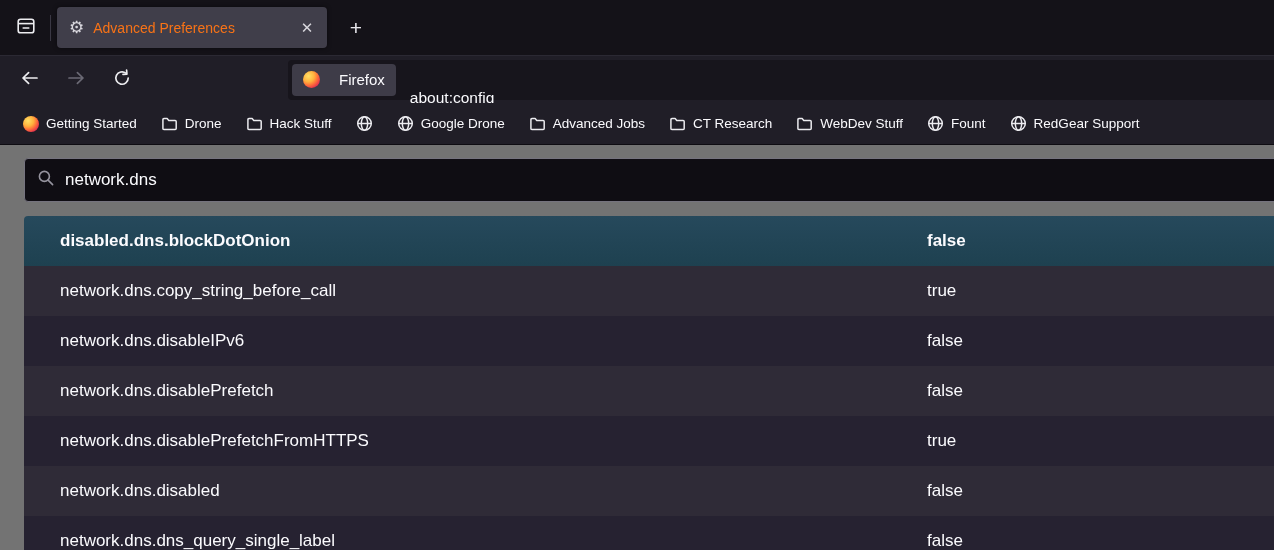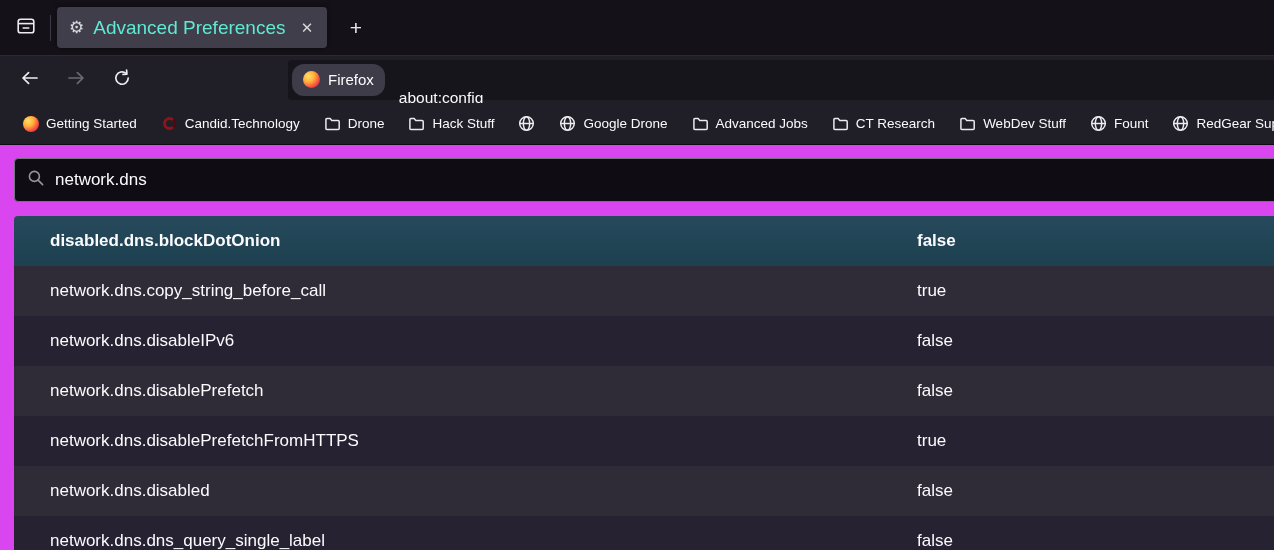--- a/index.html
+++ b/index.html
@@ -11,42 +11,42 @@
     overflow: hidden;
   }
   .window { width:1274px; height:550px; overflow:hidden; display:flex; flex-direction:column; background:#151219; }
 
   
   .tabbar { height:55px; background:#141218; display:flex; align-items:center; flex:0 0 auto; }
   .fxview-btn { width:40px; height:40px; margin-left:6px; display:flex; align-items:center; justify-content:center; border-radius:4px; cursor:pointer; }
   .tab-sep { width:1px; height:26px; background:#3a3844; margin:0 6px 0 4px; }
   .tab { width:270px; height:41px; background:#403e4a; border-radius:4px; display:flex; align-items:center; padding:0 8px 0 12px; box-shadow:0 0 4px rgba(0,0,0,.5); }
   .tab .gear { font-size:17px; color:#d8d7dd; margin-right:9px; line-height:1; }
-  .tab-label { font-size:19px; color:#5eead4; flex:1; white-space:nowrap; overflow:hidden; }
+  .tab-label { font-size:14px; color:#f97316; flex:1; white-space:nowrap; overflow:hidden; }
   .tab-close { width:24px; height:24px; display:flex; align-items:center; justify-content:center; border-radius:4px; color:#d8d7dd; font-size:15px; }
   .newtab-btn { width:34px; height:34px; margin-left:12px; display:flex; align-items:center; justify-content:center; color:#e8e7ec; font-size:21px; font-weight:300; border-radius:4px; }
 
   
   .navbar { height:48px; background:#201e27; border-top:1px solid #2b2933; display:flex; align-items:center; flex:0 0 auto; padding-left:14px; }
   .nav-btn { width:32px; height:32px; display:flex; align-items:center; justify-content:center; border-radius:4px; margin-right:14px; }
   .urlbar { flex:1; height:40px; margin-left:136px; margin-right:-8px; background:#17151c; border-radius:4px; display:flex; align-items:center; padding:0 4px; }
-  .url-chip { background:#3e3c48; border-radius:12px; height:32px; display:flex; align-items:center; padding:0 11px; }
+  .url-chip { background:#3e3c48; border-radius:4px; height:32px; display:flex; align-items:center; padding:0 11px;gap:11px; }
   .ff-logo { width:17px; height:17px; border-radius:50%; background:radial-gradient(circle at 32% 30%, #ffe066 0%, #ffb13d 35%, #ff7139 55%, #e22850 80%, #a5297a 100%); margin-right:8px; }
   .url-chip-label { font-size:15px; color:#fbfbfe; }
   .url-text { font-size:15.5px; color:#fbfbfe; margin-left:14px;margin-top:36px; }
 
   
   .bookmarks { height:42px; background:#201e27; display:flex; padding-left:16px; flex:0 0 auto; border-bottom:1px solid #0e0c12; overflow:hidden; white-space:nowrap; }
   .bm { display:flex; align-items:center; padding:4px 6px; margin-right:12px; border-radius:4px; cursor:pointer; }
   .bm-ic { display:flex; align-items:center; justify-content:center; width:17px; height:17px; margin-right:7px; flex:0 0 auto; }
   .bm-label { font-size:13.5px; color:#fbfbfe; }
   .candid-ic { width:13px; height:13px; border-radius:50%; border:3.5px solid #8c151c; border-right-color:#4e0b10; }
 
   
-  .content { flex:1; background:#d946ef; overflow:hidden; padding:13px 0 0 14px; }
+  .content { flex:1; background:#737373; overflow:hidden; padding:13px 0 0 24px; }
   .searchbox { height:44px; margin-right:-6px; background:#0f0d13; border:1px solid #75737e; border-radius:4px; display:flex; align-items:center; padding:0 12px; }
   .searchbox input { flex:1; background:transparent; border:none; outline:none; color:#fbfbfe; font-size:17px; font-family:"Liberation Sans",sans-serif; margin-left:10px; }
 
   .pref-table { margin-top:14px; margin-right:-6px; border-radius:4px 0 0 0; overflow:hidden; }
   .pref-row { height:50px; display:grid; grid-template-columns:903px auto; align-items:center; font-size:17px; cursor:default; }
   .pref-row .pname { padding-left:36px; white-space:nowrap; }
   .pref-row.light { background:#2f2b37; }
   .pref-row.dark  { background:#262231; }
   .pref-row.selected { background:linear-gradient(180deg,#26495c 0%, #1e4150 100%); font-weight:bold; }
 </style>
@@ -108,26 +108,20 @@
 
   <div class="bookmarks">
     <div class="bm">
       <span class="bm-ic">
           <span class="ff-logo" style="margin:0;width:16px;height:16px;"></span>
         </span>
       <span class="bm-label">Getting Started</span>
     </div>
     <div class="bm">
       <span class="bm-ic">
-          <span class="candid-ic"></span>
-        </span>
-      <span class="bm-label">Candid.Technology</span>
-    </div>
-    <div class="bm">
-      <span class="bm-ic">
           <svg width="17" height="17" viewBox="0 0 16 16">
             <path d="M1.8 12.6 V4.4 q0-1 1-1 h3 l1.5 1.7 h6 q1 0 1 1 v6.5 q0 1-1 1 h-10.5 q-1 0-1-1 z" fill="none" stroke="#ececf0" stroke-width="1.4" stroke-linejoin="round"></path>
           </svg>
         </span>
       <span class="bm-label">Drone</span>
     </div>
     <div class="bm">
       <span class="bm-ic">
           <svg width="17" height="17" viewBox="0 0 16 16">
             <path d="M1.8 12.6 V4.4 q0-1 1-1 h3 l1.5 1.7 h6 q1 0 1 1 v6.5 q0 1-1 1 h-10.5 q-1 0-1-1 z" fill="none" stroke="#ececf0" stroke-width="1.4" stroke-linejoin="round"></path>

